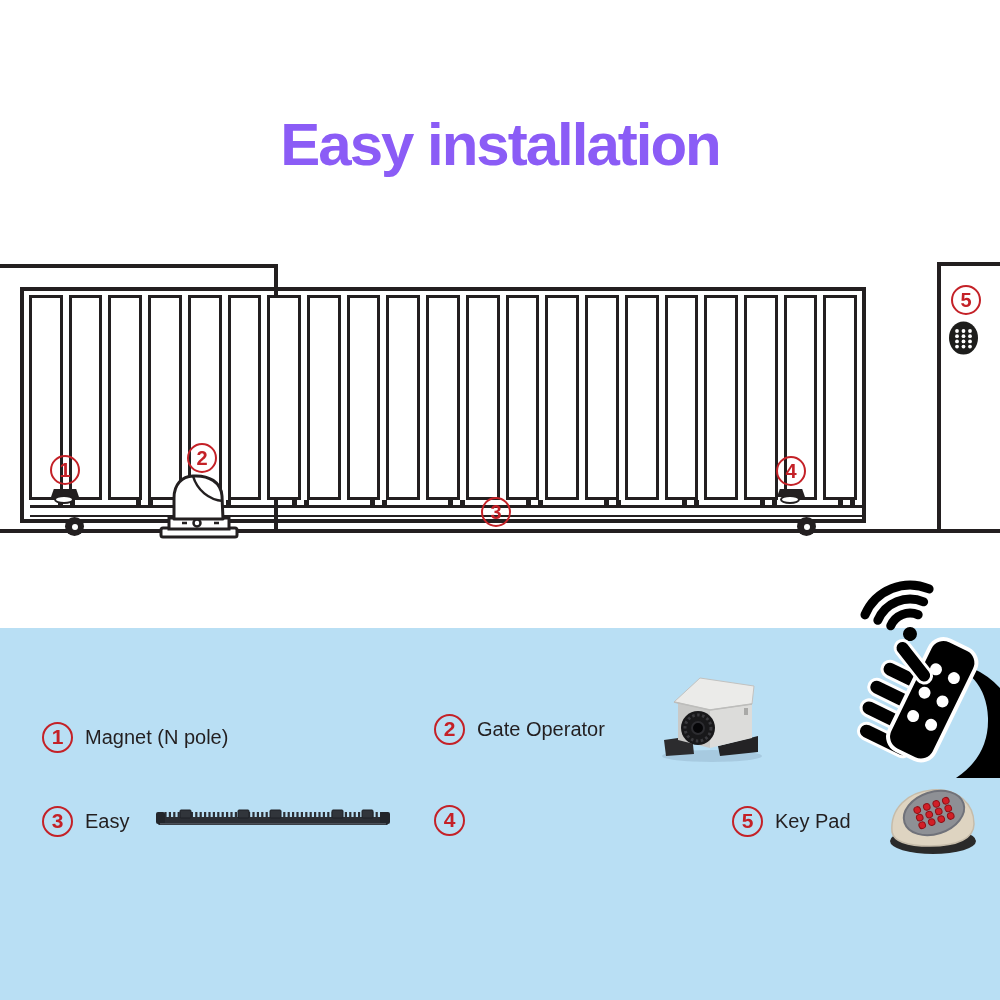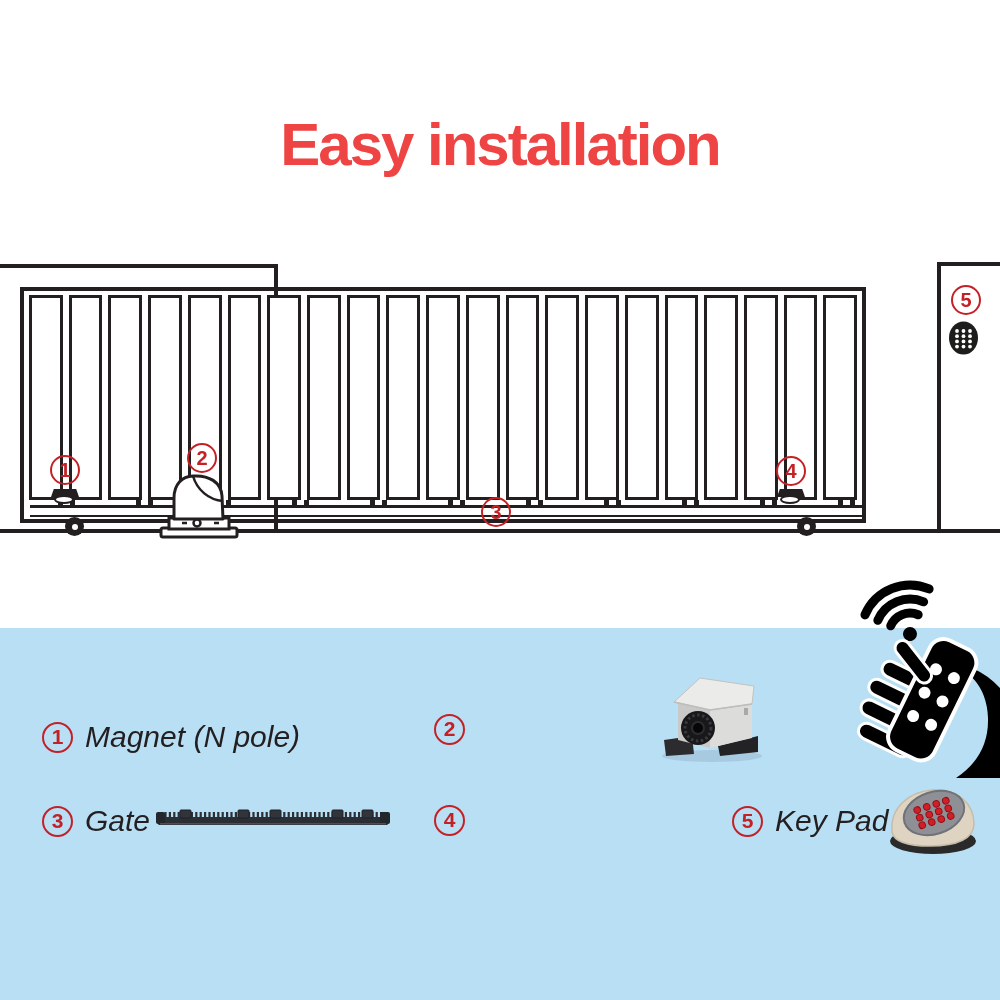--- a/index.html
+++ b/index.html
@@ -3,21 +3,21 @@
 <meta charset="utf-8">
 <style>
   :root{
     --accent:#c42127; --blue:#b9dff4; --line:#231f20; --text:#231f20;
   }
   html,body{margin:0;padding:0;background:#fff;}
   body{font-family:"Liberation Sans", sans-serif;}
   .stage{position:relative;width:1000px;height:1000px;overflow:hidden;background:#fff;}
 
   .title{position:absolute;left:0;top:110px;width:1000px;text-align:center;
-    font-size:60px;font-weight:800;letter-spacing:-2px;color:#ef4444;}
+    font-size:60px;font-weight:800;letter-spacing:-2px;color:#8b5cf6;}
 
   
   .hline,.vline{position:absolute;background:var(--line);}
   .gate-frame{position:absolute;left:20px;top:287px;width:846px;height:236px;
     border:4px solid var(--line);box-sizing:border-box;background:transparent;}
   .gate-bars{position:absolute;left:5px;right:5px;top:4px;height:205px;display:flex;gap:6px;}
   .gate-bar{flex:1;border:3px solid var(--line);background:#fff;box-sizing:border-box;}
 
   .rail{position:absolute;left:30px;top:505px;width:832px;height:12px;box-sizing:border-box;
     border-top:3px solid var(--line);border-bottom:2px solid var(--line);}
@@ -39,21 +39,21 @@
   .callout{position:absolute;width:30px;height:30px;border:2.5px solid var(--accent);
     border-radius:50%;box-sizing:border-box;display:flex;align-items:center;justify-content:center;
     color:var(--accent);font-size:20px;font-weight:700;background:transparent;}
 
   
   .panel{position:absolute;left:0;top:628px;width:1000px;height:372px;background:var(--blue);}
   .legend-item{position:absolute;display:flex;align-items:center;gap:12px;height:34px;}
   .legend-num{width:31px;height:31px;border:2.5px solid var(--accent);border-radius:50%;
     box-sizing:border-box;display:flex;align-items:center;justify-content:center;
     color:var(--accent);font-size:21px;font-weight:700;flex:0 0 auto;}
-  .legend-label{font-size:30px;font-weight:500;color:var(--text);white-space:nowrap;font-style:italic;}
+  .legend-label{font-size:20px;font-weight:500;color:var(--text);white-space:nowrap;}
 
   .abs{position:absolute;}
   svg{display:block;}
 </style>
 </head>
 <body>
 
 <div class="stage">
 
   <div class="title">Easy installation</div>
@@ -153,24 +153,25 @@
     </div>
 
   <div class="panel"></div>
 
   <div class="legend-item" style="left:42px;top:720px;">
     <span class="legend-num">1</span>
     <span class="legend-label">Magnet (N pole)</span>
   </div>
   <div class="legend-item" style="left:434px;top:712px;">
     <span class="legend-num">2</span>
+    <span class="legend-label">Gate Operator</span>
   </div>
   <div class="legend-item" style="left:42px;top:804px;">
     <span class="legend-num">3</span>
-    <span class="legend-label">Gate</span>
+    <span class="legend-label">Easy</span>
   </div>
   <div class="legend-item" style="left:434px;top:803px;">
     <span class="legend-num">4</span>
   </div>
   <div class="legend-item" style="left:732px;top:804px;">
     <span class="legend-num">5</span>
     <span class="legend-label">Key Pad</span>
   </div>
 
   <svg class="abs" style="left:658px;top:664px;" width="108" height="100" viewBox="0 0 108 100">

